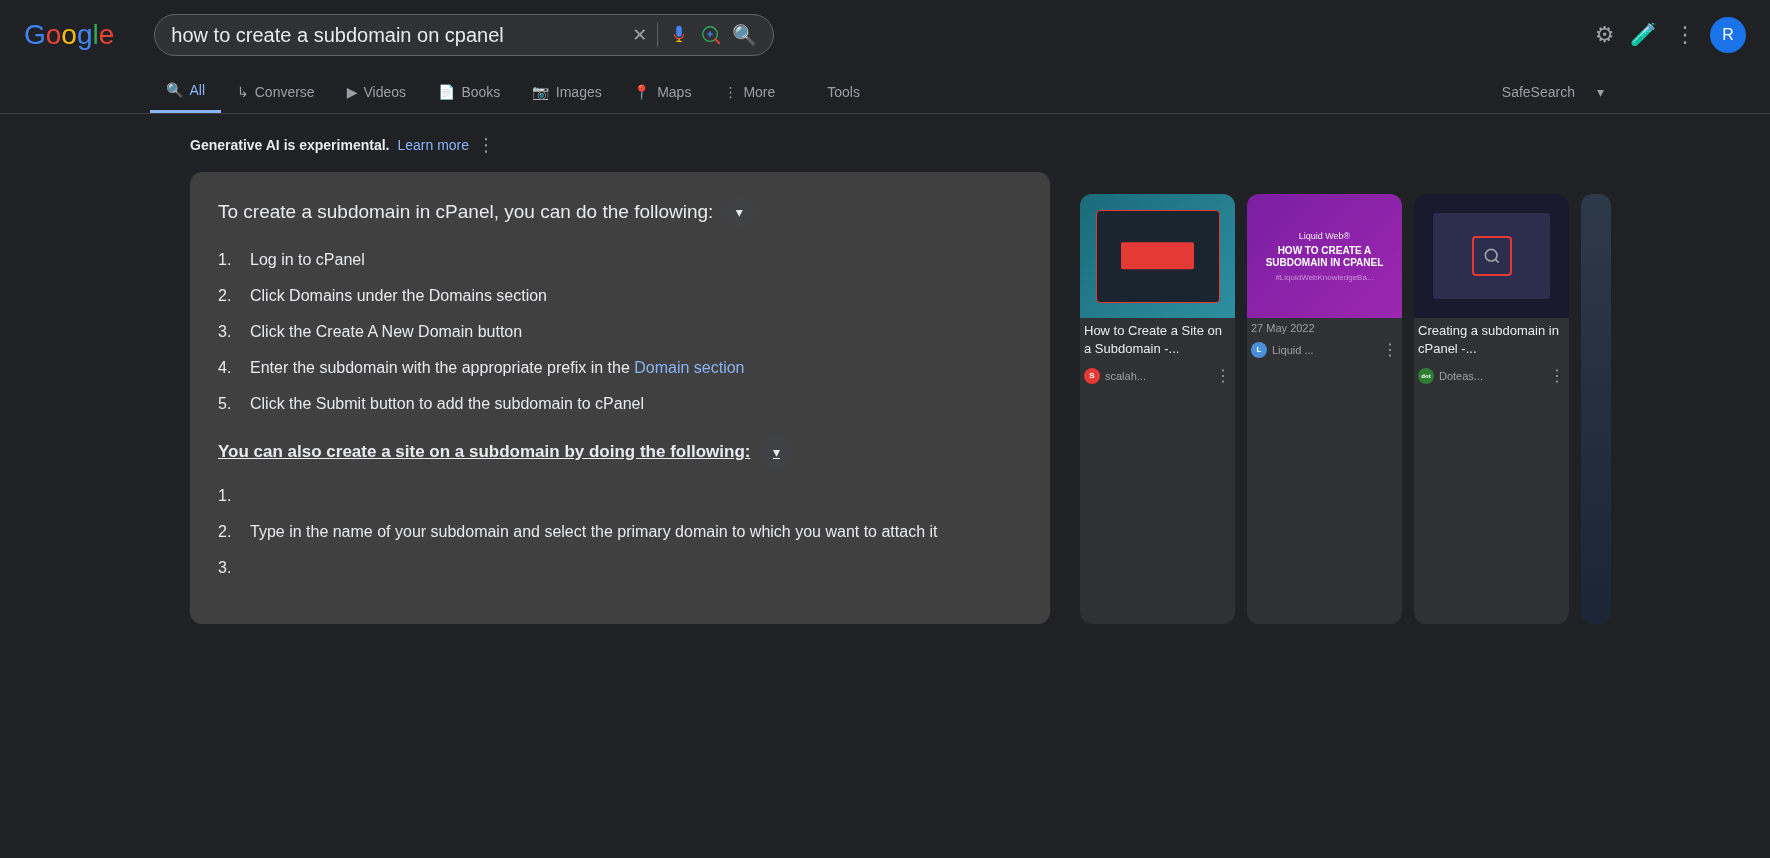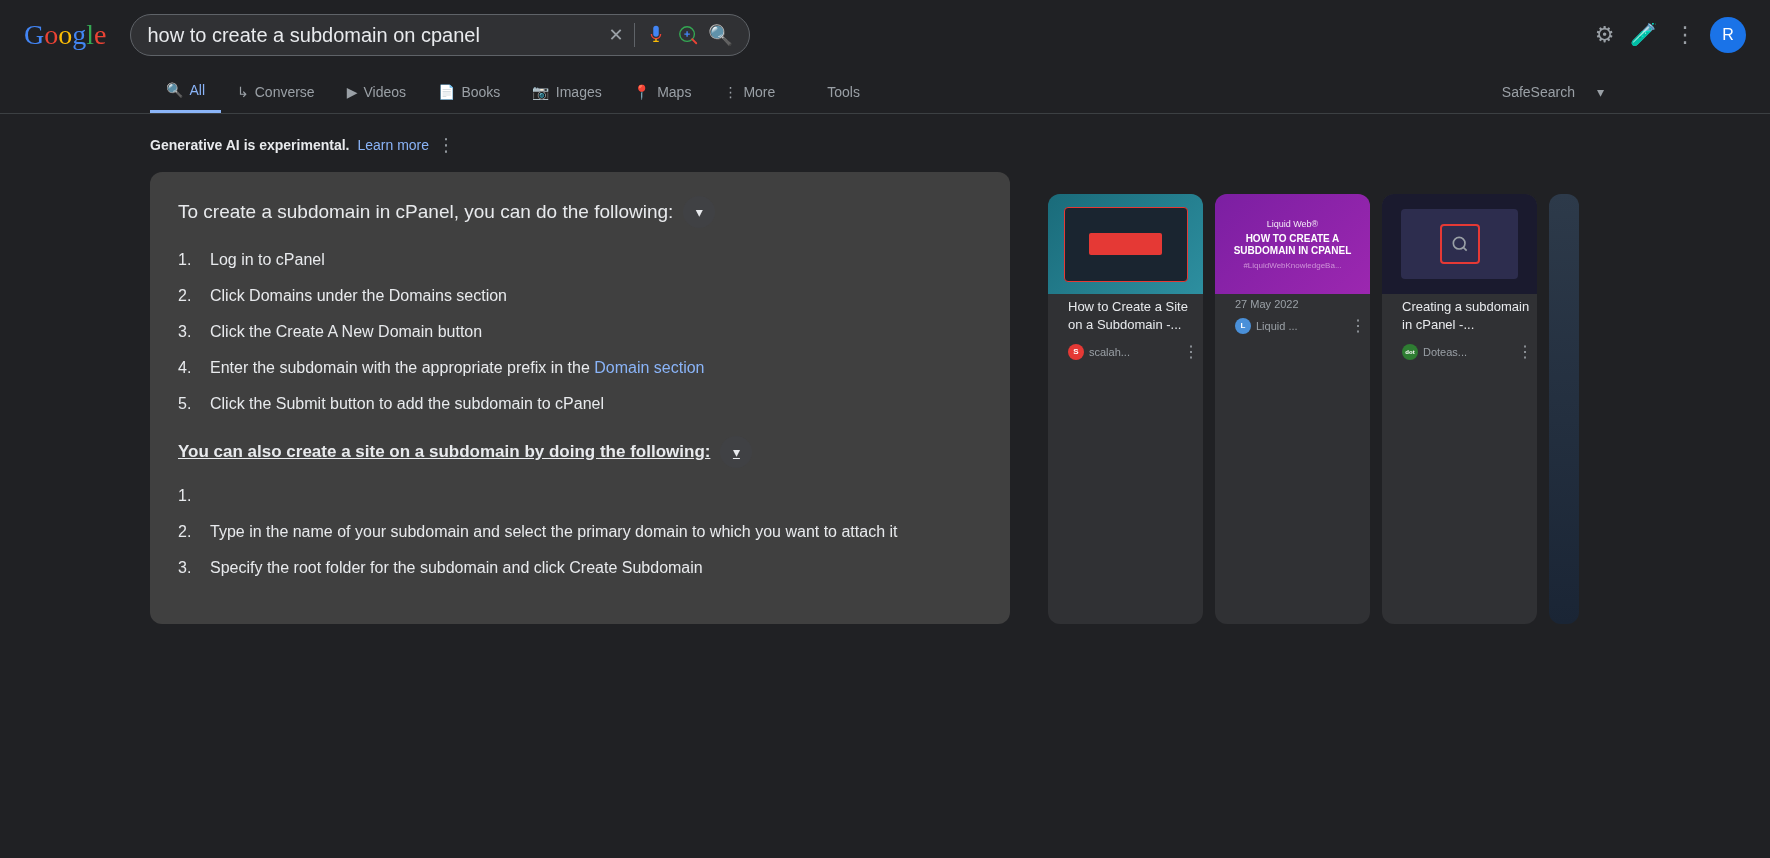--- a/index.html
+++ b/index.html
@@ -15,23 +15,22 @@
     
     .header {
       display: flex;
       align-items: center;
       padding: 14px 24px;
       gap: 16px;
     }
     .google-logo {
       font-size: 28px;
       font-weight: 400;
-      margin-right: 8px;
+      margin-right: 24px;
       flex-shrink: 0;
-      font-family: Liberation Serif, serif;
     }
     .google-logo .g { color: #4285f4; }
     .google-logo .o1 { color: #ea4335; }
     .google-logo .o2 { color: #fbbc05; }
     .google-logo .g2 { color: #4285f4; }
     .google-logo .l { color: #34a853; }
     .google-logo .e { color: #ea4335; }
 
     .search-bar-container {
       display: flex;
@@ -126,21 +125,22 @@
     .safesearch-dropdown {
       display: flex;
       align-items: center;
       gap: 22px;
     }
 
     
     .main-content {
       display: flex;
       padding: 20px 150px;
-      gap: 38px;
+      gap: 30px;
+      justify-content: center;
     }
 
     .left-panel {
       flex: 1;
       max-width: 860px;
     }
 
     
     .ai-notice {
       display: flex;
@@ -242,21 +242,21 @@
       width: 155px;
       cursor: pointer;
       flex-shrink: 0;
     }
     .result-card:last-child {
       width: 155px;
     }
 
     .card-thumbnail {
       width: 100%;
-      height: 100px;
+      height: 124px;
       position: relative;
       overflow: hidden;
     }
     .card-thumb-1 {
       background: linear-gradient(135deg, #1a6b7a 0%, #2d8fa0 100%);
       display: flex;
       align-items: center;
       justify-content: center;
     }
     .card-thumb-1-inner {
@@ -327,21 +327,20 @@
       border-radius: 4px;
       display: flex;
       align-items: center;
       justify-content: center;
       color: #9aa0a6;
       font-size: 18px;
     }
 
     .card-body {
       padding: 4px;
-      margin-left: 16px;
     }
     .card-title {
       font-size: 13px;
       color: #e8eaed;
       line-height: 1.4;
       margin-bottom: 8px;
     }
     .card-date {
       font-size: 11px;
       color: #9aa0a6;
@@ -513,21 +512,20 @@
       <ol class="step-list">
         <li>
           <span class="step-number">1.</span>
         </li>
         <li>
           <span class="step-number">2.</span>
           <span class="step-text">Type in the name of your subdomain and select the primary domain to which you want to attach it</span>
         </li>
         <li>
           <span class="step-number">3.</span>
-          <span class="step-text">Specify the root folder for the subdomain and click Create Subdomain</span>
         </li>
       </ol>
     </div>
   </div>
 
   <div class="right-panel">
 
     <div class="result-card">
       <div class="card-thumbnail card-thumb-1">
         <div class="card-thumb-1-inner"></div>

